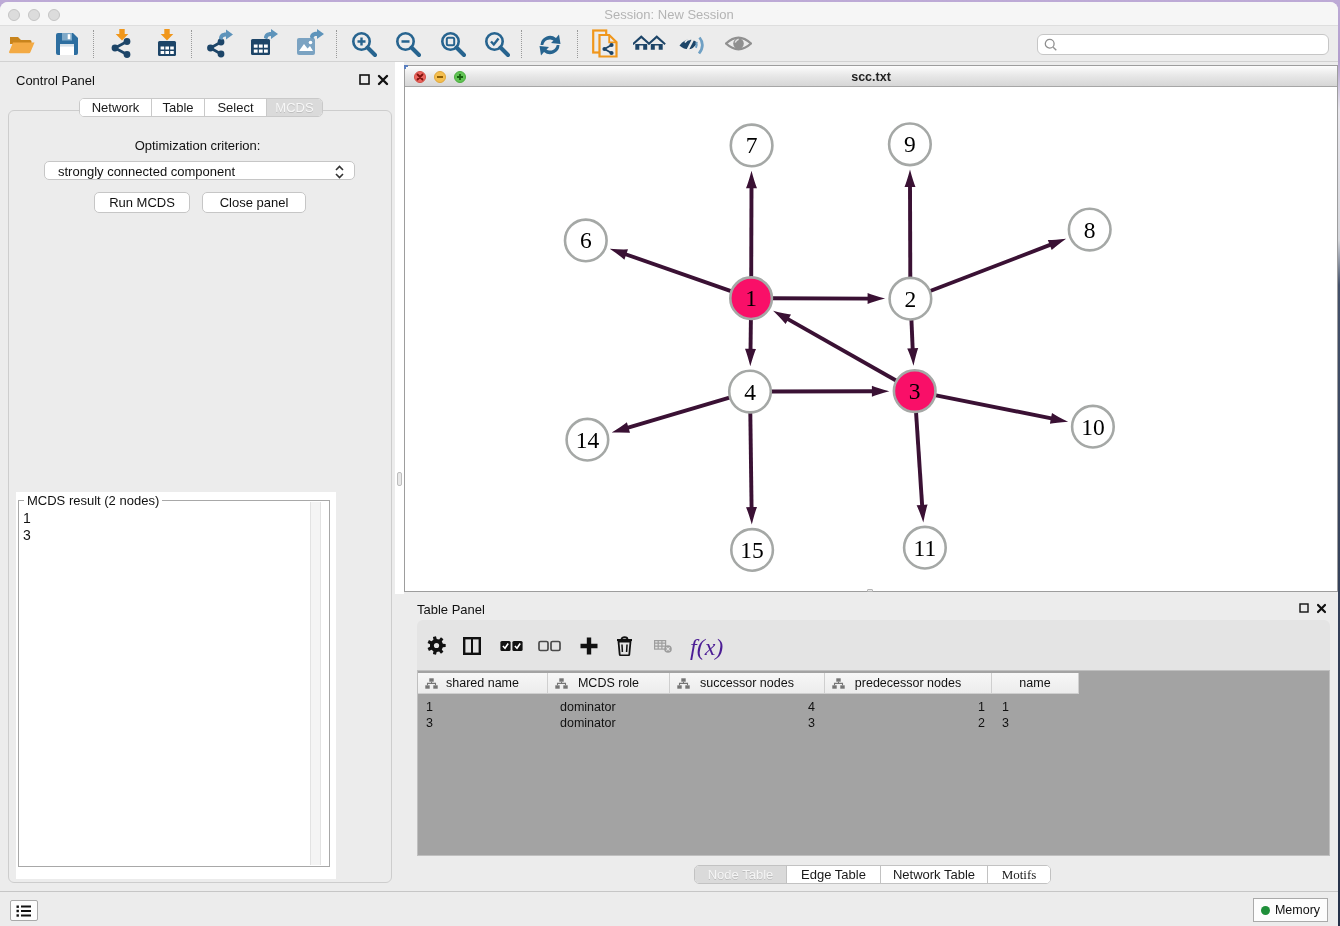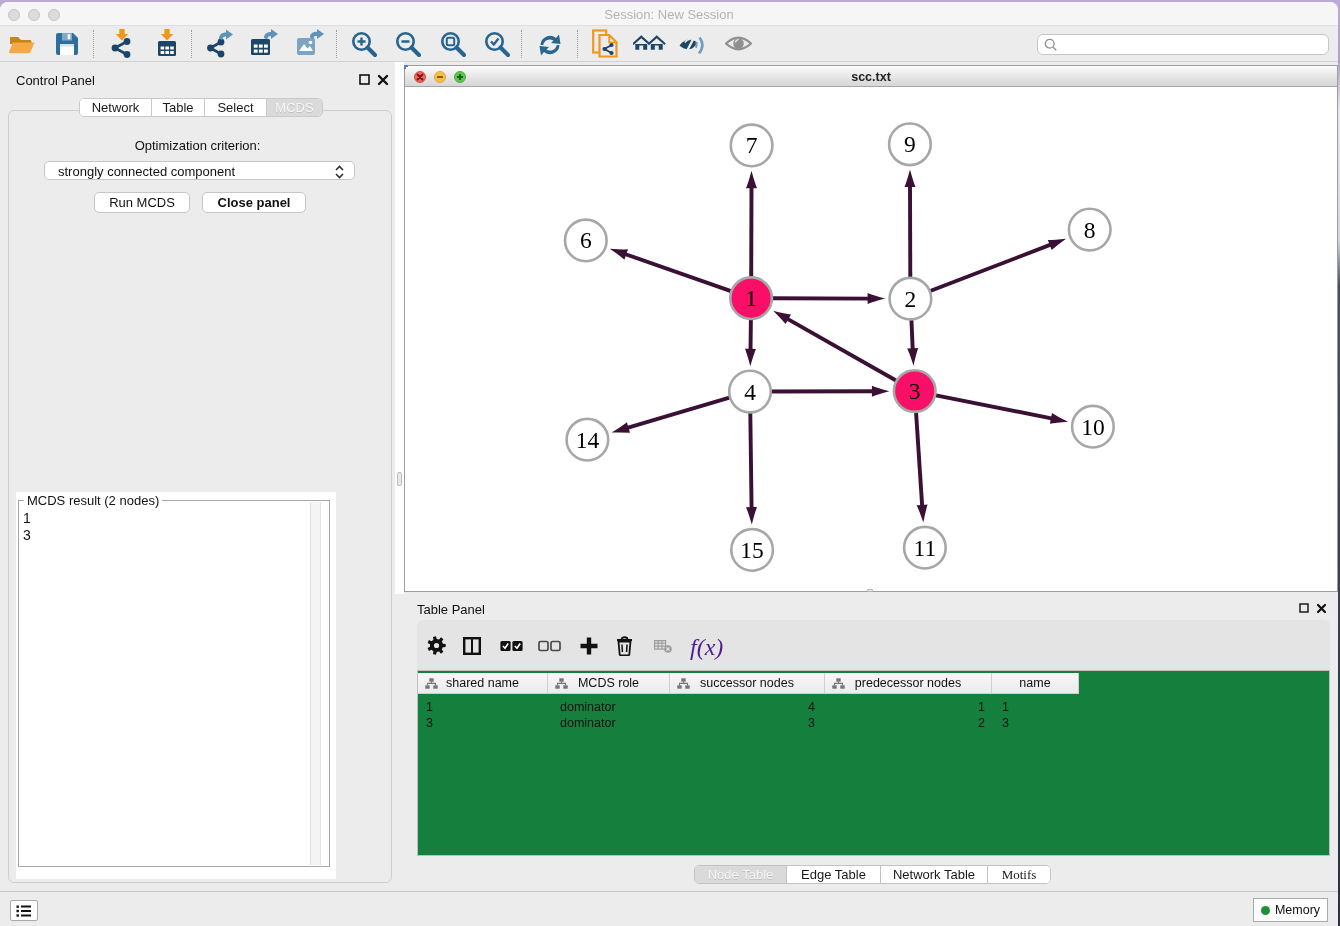--- a/index.html
+++ b/index.html
@@ -63,21 +63,21 @@
 .mac { position:absolute; top:5px; width:12px; height:12px; border-radius:50%; }
 .nettitletext { position:absolute; top:3.5px; left:0; width:100%; text-align:center;
   font-size:12.5px; font-weight:bold; color:#222; }
 .hsplit { position:absolute; left:404px; top:590px; width:934px; height:5px; background:#ececec; }
 
 .tpanel { position:absolute; left:404px; top:595px; width:934px; height:294px; background:#ececec; }
 .tphead { position:absolute; left:13px; top:5px; font-size:13px; color:#111; }
 .tbar { position:absolute; left:13px; top:23px; width:913px; height:50px;
   background:#e4e4e4; border-radius:6px 6px 0 0; }
 .ttable { position:absolute; left:13px; top:73px; width:913px; height:186px;
-  background:#15803d; border:1px solid #bfbfbf; }
+  background:#a3a3a3; border:1px solid #bfbfbf; }
 .thead { position:absolute; left:0; top:2px; filter:opacity(1); height:21px;
   background:linear-gradient(#f7f7f7,#ececec); border-right:1px solid #cfcfcf;
   border-bottom:1px solid #cfcfcf; font-size:12.5px; color:#111; text-align:center;
   line-height:20px; }
 .trow { position:absolute; font-size:12.5px; color:#111; }
 .btabs { position:absolute; display:flex; filter:opacity(1); height:19px; border:1px solid #c2c2c2;
   border-radius:5px; overflow:hidden; background:#fff; font-size:13px; }
 .btabs .tab { display:flex; align-items:center; justify-content:center;
   border-right:1px solid #c2c2c2; color:#1a1a1a; background:#fff; }
 .btabs .tab:last-child { border-right:none;font-family:Liberation Serif, serif; }
@@ -235,21 +235,21 @@
       <div class="tab sel" style="width:55px">MCDS</div>
     </div>
     <div class="optlabel">Optimization criterion:</div>
     <div class="dropdown">strongly connected component
       <svg width="11" height="14" style="position:absolute;right:9px;top:3px" viewBox="0 0 11 14">
         <path d="M2 5 L5.5 1.5 L9 5" fill="none" stroke="#333" stroke-width="1.6"></path>
         <path d="M2 9 L5.5 12.5 L9 9" fill="none" stroke="#333" stroke-width="1.6"></path>
       </svg>
     </div>
     <div class="btn" style="left:94px; width:96px;">Run MCDS</div>
-    <div class="btn" style="left:202px; width:104px;font-weight:bold;">Close panel</div>
+    <div class="btn" style="left:202px; width:104px;">Close panel</div>
     <div class="resultpanel">
       <div class="fieldset">
         <div class="legend">MCDS result (2 nodes)</div>
         <div class="resulttext">1<br>3</div>
         <div class="vscroll"></div>
       </div>
     </div>
   </div>
   <div class="vsplit">
       <div class="vgrip"></div>

